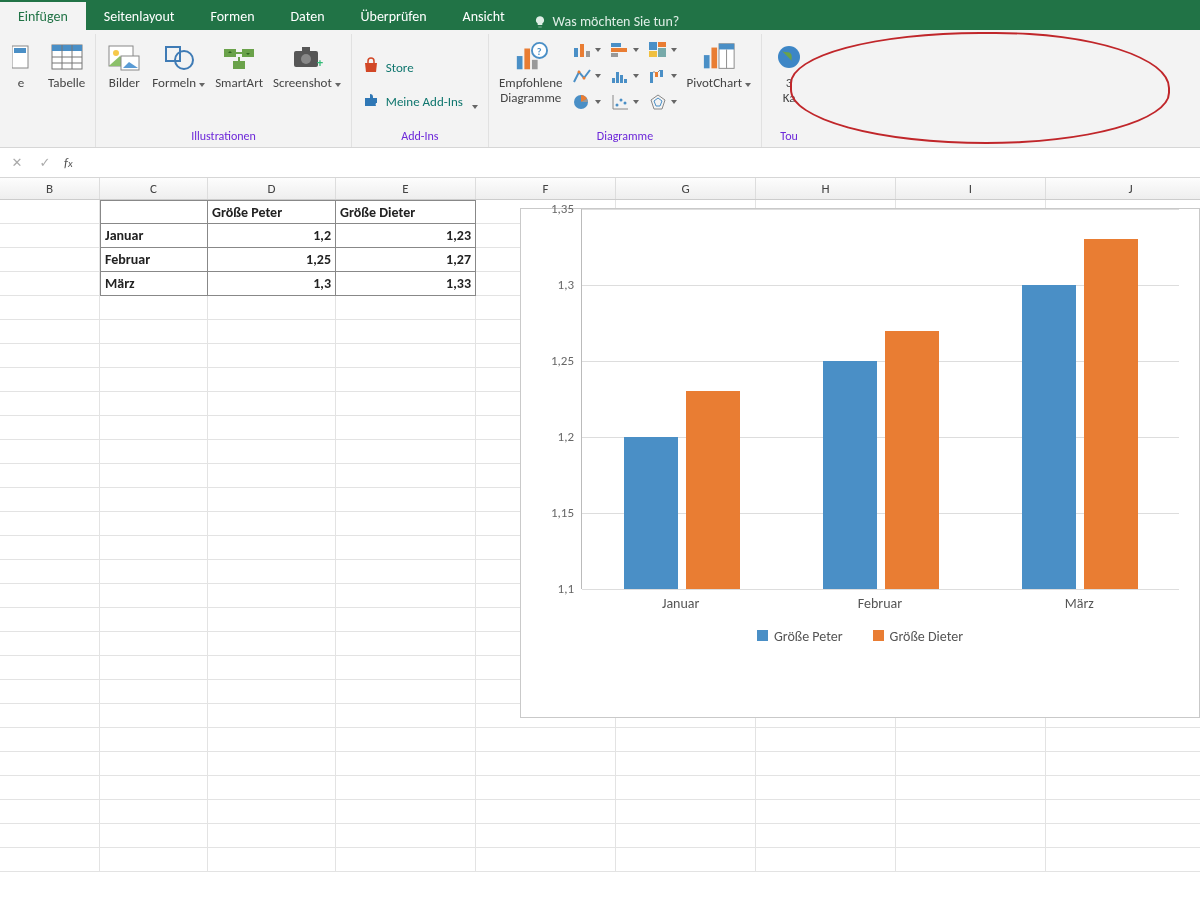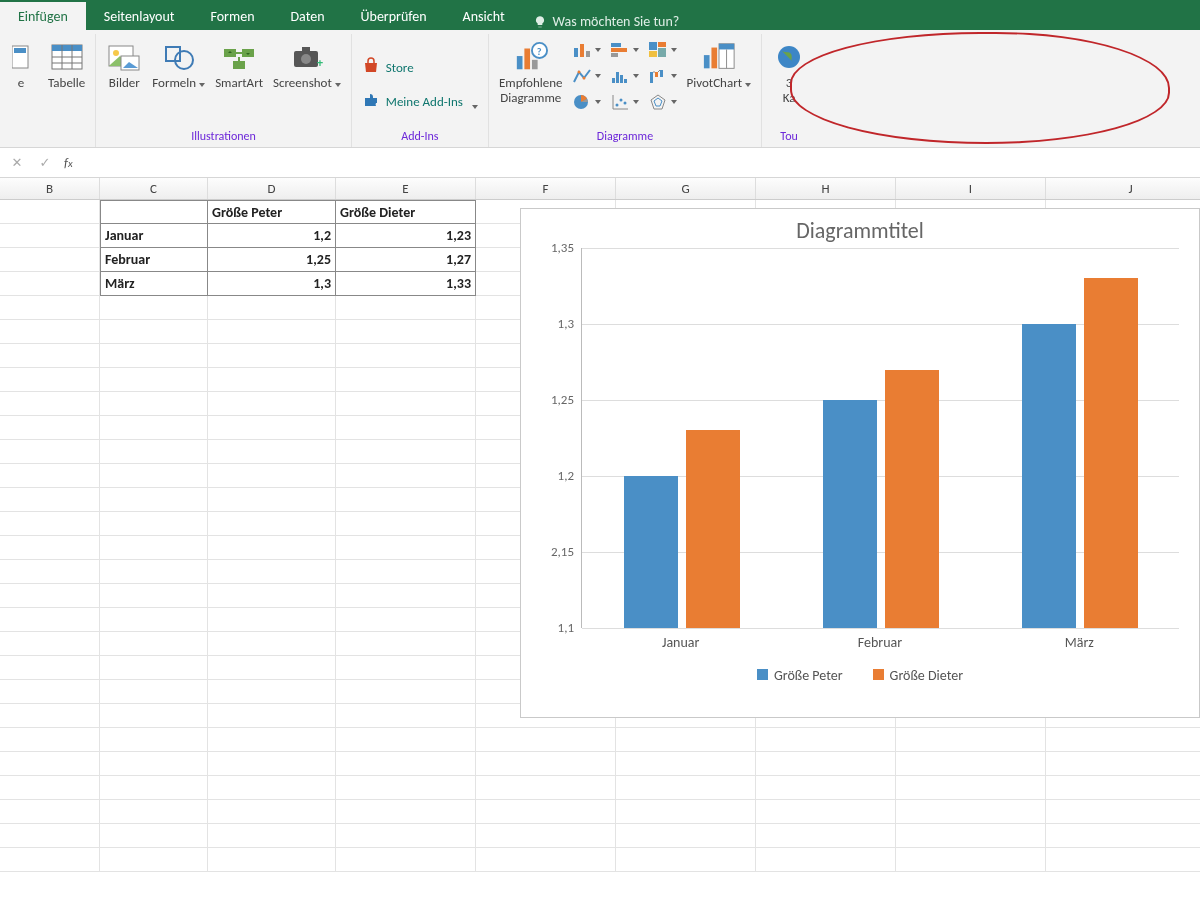--- a/index.html
+++ b/index.html
@@ -737,27 +737,26 @@
         <div class="cell" style="width: 140px;"></div>
         <div class="cell" style="width: 140px;"></div>
         <div class="cell" style="width: 140px;"></div>
         <div class="cell" style="width: 140px;"></div>
         <div class="cell" style="width: 150px;"></div>
         <div class="cell" style="width: 170px;"></div>
       </div>
     </div>
 
   <div class="chart-box" style="left:520px; top:30px; width:680px; height:510px;">
-    <div class="chart-title">Diagrammtitel</div>
     <div class="plot" id="plotArea">
         <div class="gridline" style="top: 380px;">
           <span>1,1</span>
         </div>
         <div class="gridline" style="top: 304px;">
-          <span>2,15</span>
+          <span>1,15</span>
         </div>
         <div class="gridline" style="top: 228px;">
           <span>1,2</span>
         </div>
         <div class="gridline" style="top: 152px;">
           <span>1,25</span>
         </div>
         <div class="gridline" style="top: 76px;">
           <span>1,3</span>
         </div>

